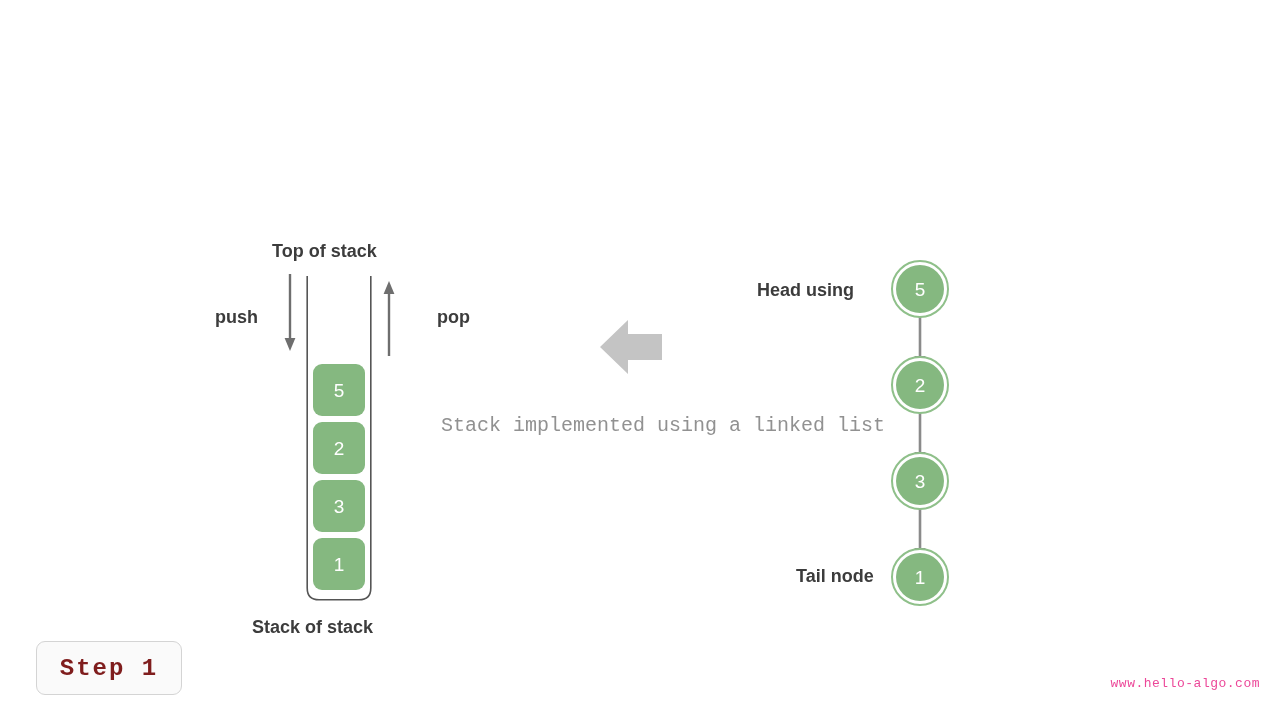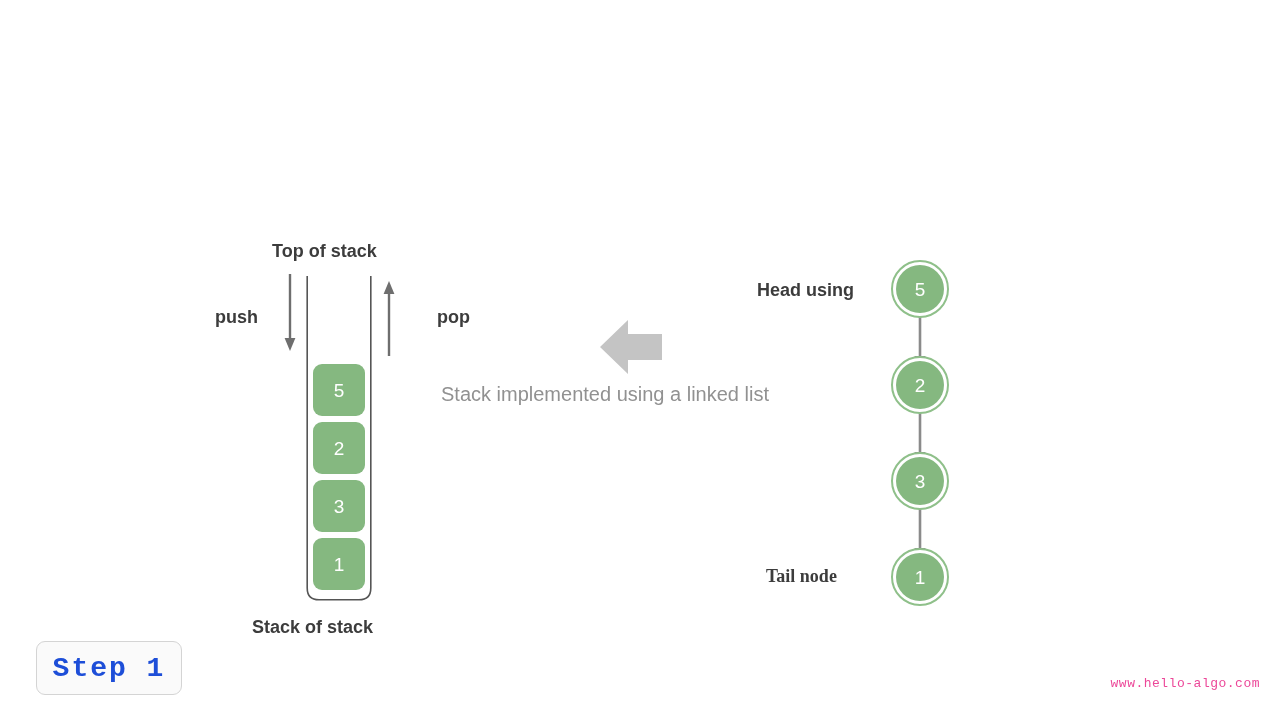--- a/index.html
+++ b/index.html
@@ -109,23 +109,23 @@
     width: 144px;
     height: 52px;
     border: 1px solid #d4d4d4;
     border-radius: 9px;
     background: #fafafa;
     display: flex;
     align-items: center;
     justify-content: center;
     font-family: "Liberation Mono", monospace;
     font-weight: bold;
-    font-size: 28px;
+    font-size: 24px;
     letter-spacing: 2px;
-    color: #1d4ed8;
+    color: #7f1d1d;
   }
 
   
   #watermark {
     position: absolute;
     right: 20px;
     top: 676px;
     font-family: "Liberation Mono", monospace;
     font-size: 13px;
     color: #ec4899;
@@ -172,25 +172,25 @@
   <div class="stack-box" style="left:313px; top:538px;">
     <span>1</span>
   </div>
 
   <div class="label-bold" style="left:252px; top:617px;">Stack of stack</div>
 
   <svg id="transform-arrow" width="62" height="58" viewBox="0 0 62 58">
     <polygon points="0,29 28,2 28,16 62,16 62,42 28,42 28,56" fill="#c4c4c4"></polygon>
   </svg>
 
-  <div class="caption" style="left:441px; top:383px;">Stack implemented using a linked list</div>
+  <div class="caption" style="left:441px; top:414px;font-family:Liberation Mono, monospace;">Stack implemented using a linked list</div>
 
   <div class="label-bold" style="left:757px; top:280px;">Head using</div>
 
-  <div class="label-bold" style="left:766px; top:566px;font-family:Liberation Serif, serif;">Tail node</div>
+  <div class="label-bold" style="left:796px; top:566px;">Tail node</div>
 
   <svg class="ll-link" style="left:910px; top:316px;" width="20" height="56" viewBox="0 0 20 56">
     <line x1="10" y1="0" x2="10" y2="42" stroke="#8a8a8a" stroke-width="2.6"></line>
     <polygon points="10,53 4.4,40 15.6,40" fill="#8a8a8a"></polygon>
   </svg>
 
   <svg class="ll-link" style="left:910px; top:412px;" width="20" height="56" viewBox="0 0 20 56">
     <line x1="10" y1="0" x2="10" y2="42" stroke="#8a8a8a" stroke-width="2.6"></line>
     <polygon points="10,53 4.4,40 15.6,40" fill="#8a8a8a"></polygon>
   </svg>

